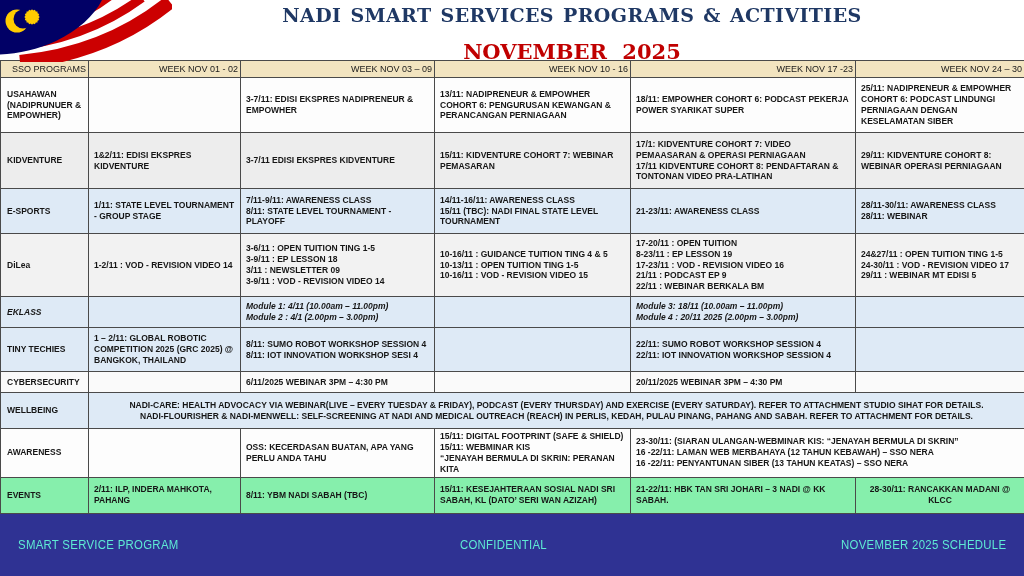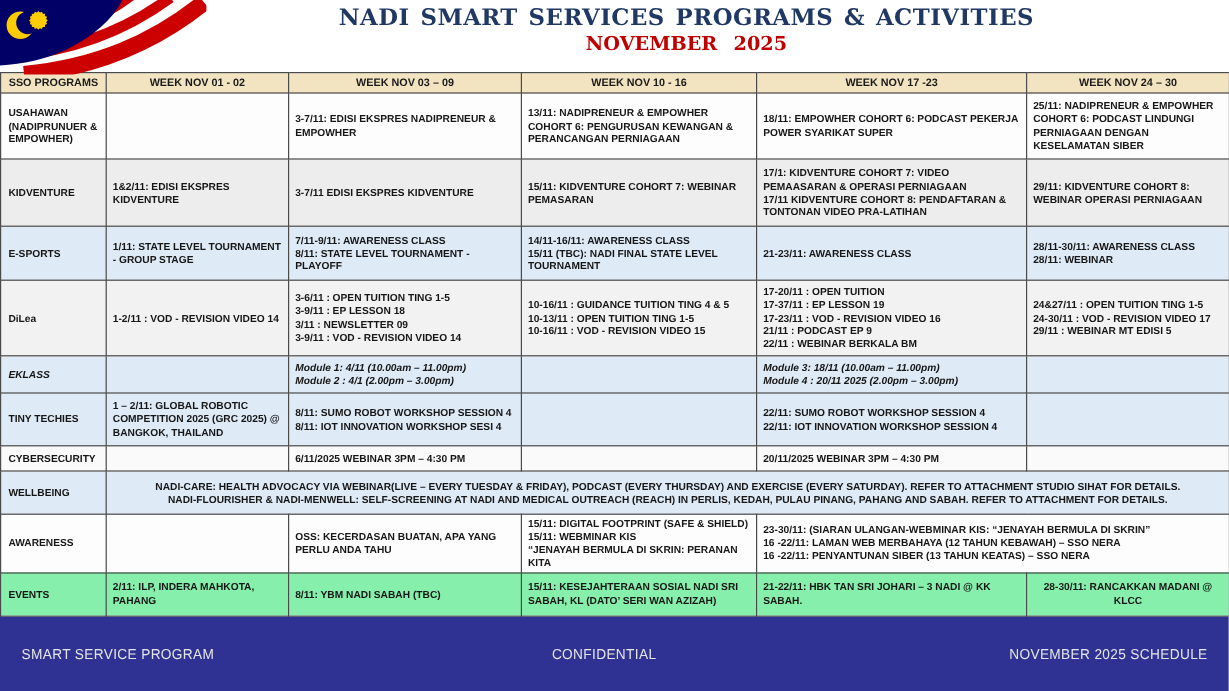--- a/index.html
+++ b/index.html
@@ -6,41 +6,41 @@
     font-family:"Liberation Sans",sans-serif;}
   .page{width:1024px;height:576px;display:flex;flex-direction:column;border-radius:24px;}
 
   
   .banner{position:relative;height:60px;flex:0 0 60px;}
   .flag{position:absolute;left:0;top:0;width:172px;height:62px;}
   .titles{position:absolute;left:120px;right:0;top:4px;text-align:center;}
   .title-main{font-family:"DejaVu Serif","Liberation Serif",serif;font-weight:bold;
     font-size:19px;letter-spacing:.4px;color:var(--title-blue,#1F3864);word-spacing:2px;}
   .title-sub{font-family:"DejaVu Serif","Liberation Serif",serif;font-weight:bold;
-    font-size:16px;color:var(--title-red,#C00000);word-spacing:8px;margin-top:1px;}
+    font-size:21px;color:var(--title-red,#C00000);word-spacing:8px;margin-top:13px;}
 
   
   table{border-collapse:collapse;table-layout:fixed;width:1024px;flex:0 0 auto;}
   th,td{border:1px solid #4a4a4a;vertical-align:middle;}
-  th{background:var(--header-bg,#F2E4C0);font-size:9px;font-weight:bold;color:#1a1a1a;
-    padding:3px 2px;text-align:center;}
+  th{background:var(--header-bg,#F2E4C0);font-size:9px;font-weight:normal;color:#1a1a1a;
+    padding:3px 2px;text-align:right;}
   td{font-size:8.5px;font-weight:bold;color:#161616;line-height:1.28;padding:2px 5px;}
   td.program{padding-left:6px;}
   td.center{text-align:center;}
   td div{margin:0;}
   tr.row-usahawan{height:55px}  tr.row-kidventure{height:56px}
   tr.row-esports{height:45px}   tr.row-dilea{height:63px}
   tr.row-eklass{height:31px}    tr.row-mahir{height:33px}
   tr.row-tinytechies{height:44px} tr.row-cybersecurity{height:21px}
   tr.row-wellbeing{height:36px} tr.row-awareness{height:45px}
   tr.row-events{height:36px}
 
   
   .footer{flex:1 1 auto;background:var(--footer-bg,#2F3293);display:flex;align-items:center;
-    color:#e5e5e5;font-size:12px;padding:0 18px;letter-spacing:.3px;}
+    color:#5eead4;font-size:12px;padding:0 18px;letter-spacing:.3px;}
   .footer span{display:block;transform:scaleX(.95);transform-origin:left center;}
   .footer .f-left{flex:1;text-align:left;}
   .footer .f-center{flex:1;text-align:center;}
   .footer .f-right{flex:1;text-align:right;transform-origin:right center;}
 </style>
 </head>
 <body>
 
 <div class="page">
 
@@ -152,21 +152,21 @@
             <div>3/11 : NEWSLETTER 09</div>
             <div>3-9/11 : VOD - REVISION VIDEO 14</div>
           </td>
           <td>
             <div>10-16/11 : GUIDANCE TUITION  TING 4 &amp; 5</div>
             <div>10-13/11 : OPEN TUITION TING 1-5</div>
             <div>10-16/11 : VOD - REVISION VIDEO 15</div>
           </td>
           <td>
             <div>17-20/11 : OPEN TUITION</div>
-            <div>17-37/11 : EP LESSON 19</div>
+            <div>8-23/11 : EP LESSON 19</div>
             <div>17-23/11 : VOD - REVISION VIDEO 16</div>
             <div>21/11 : PODCAST EP 9</div>
             <div>22/11 : WEBINAR BERKALA BM</div>
           </td>
           <td>
             <div>24&amp;27/11 : OPEN TUITION TING 1-5</div>
             <div>24-30/11 : VOD - REVISION VIDEO 17</div>
             <div>29/11 : WEBINAR MT EDISI 5</div>
           </td>
         </tr>

